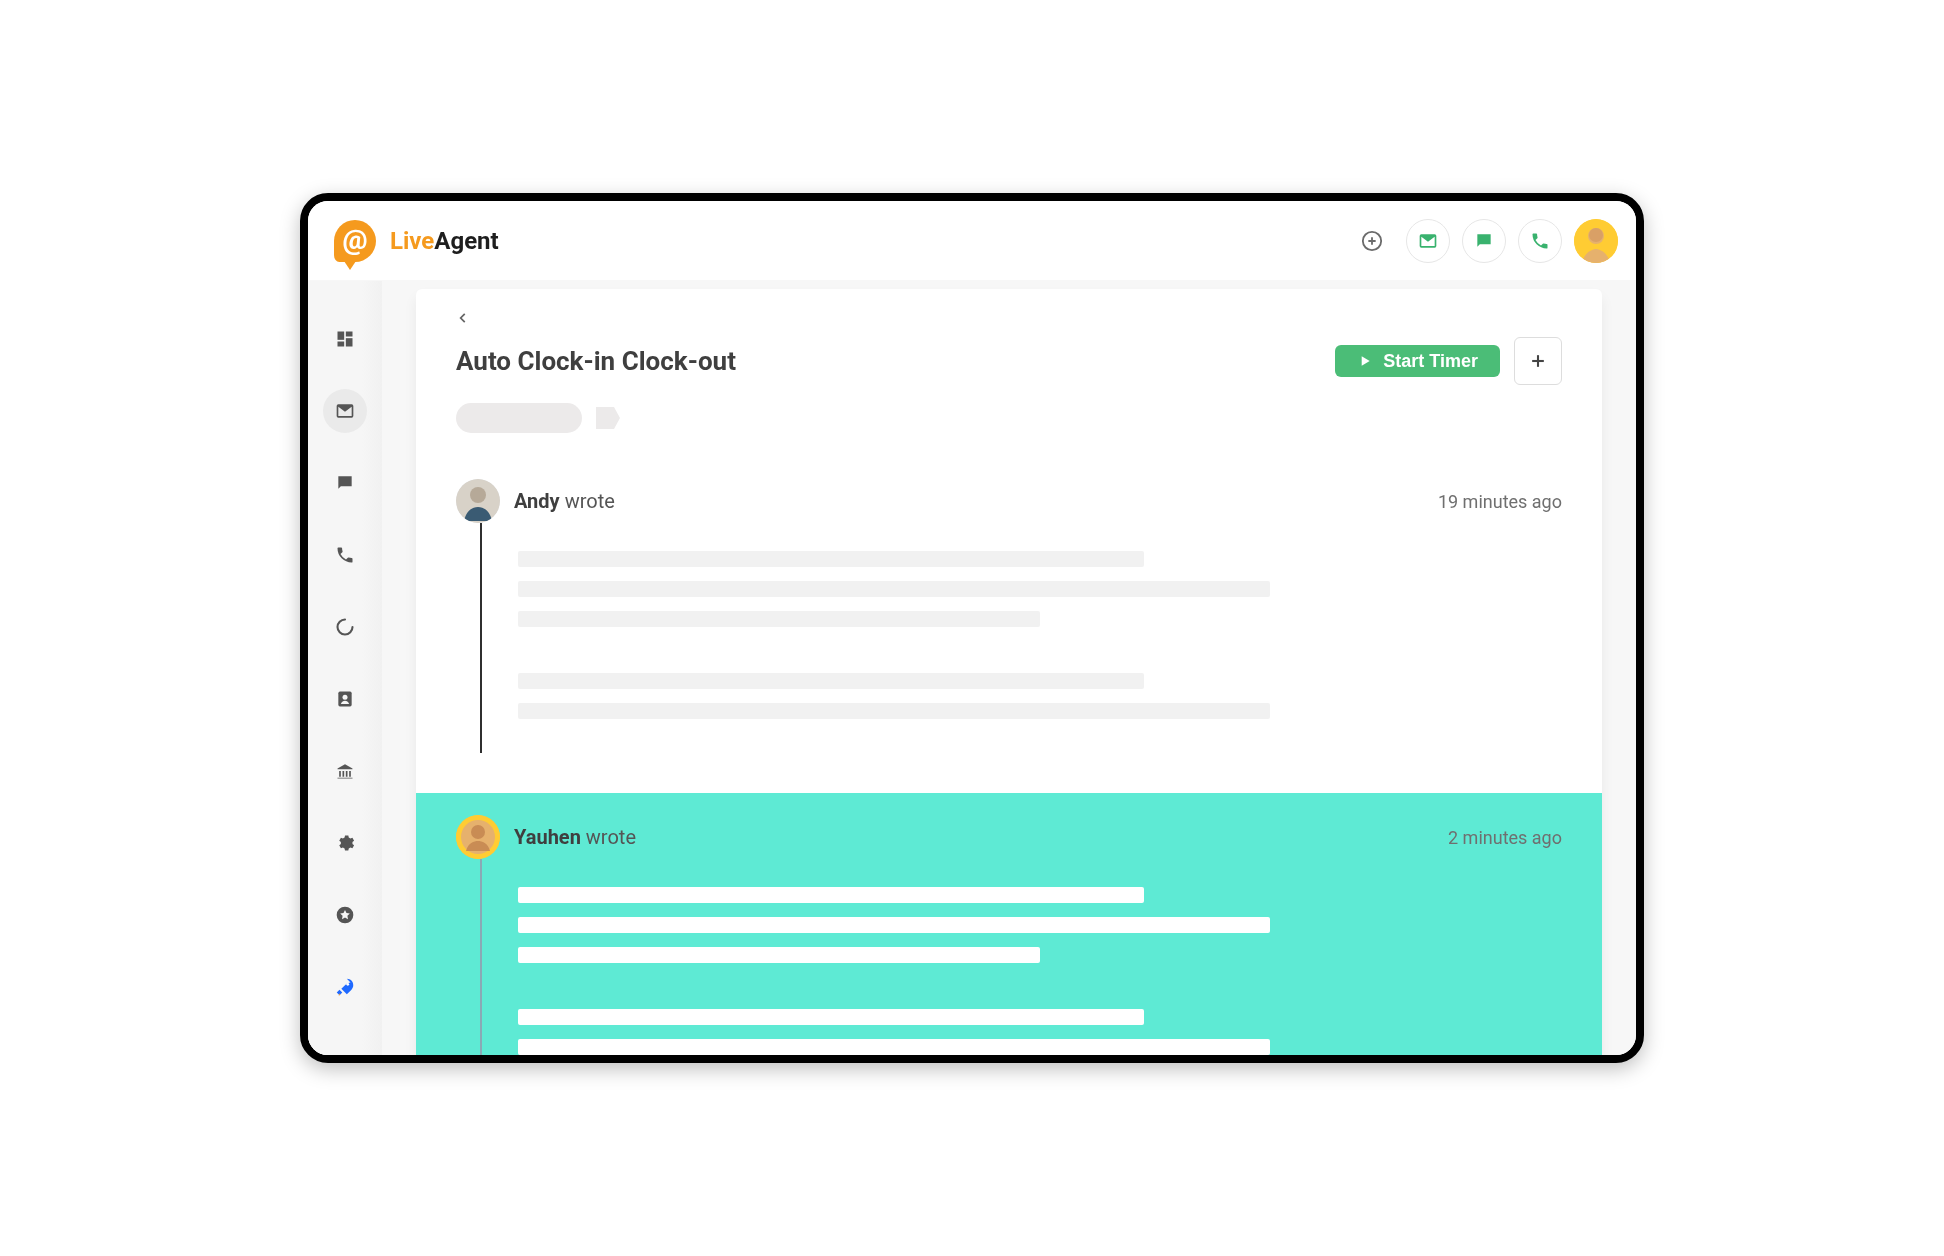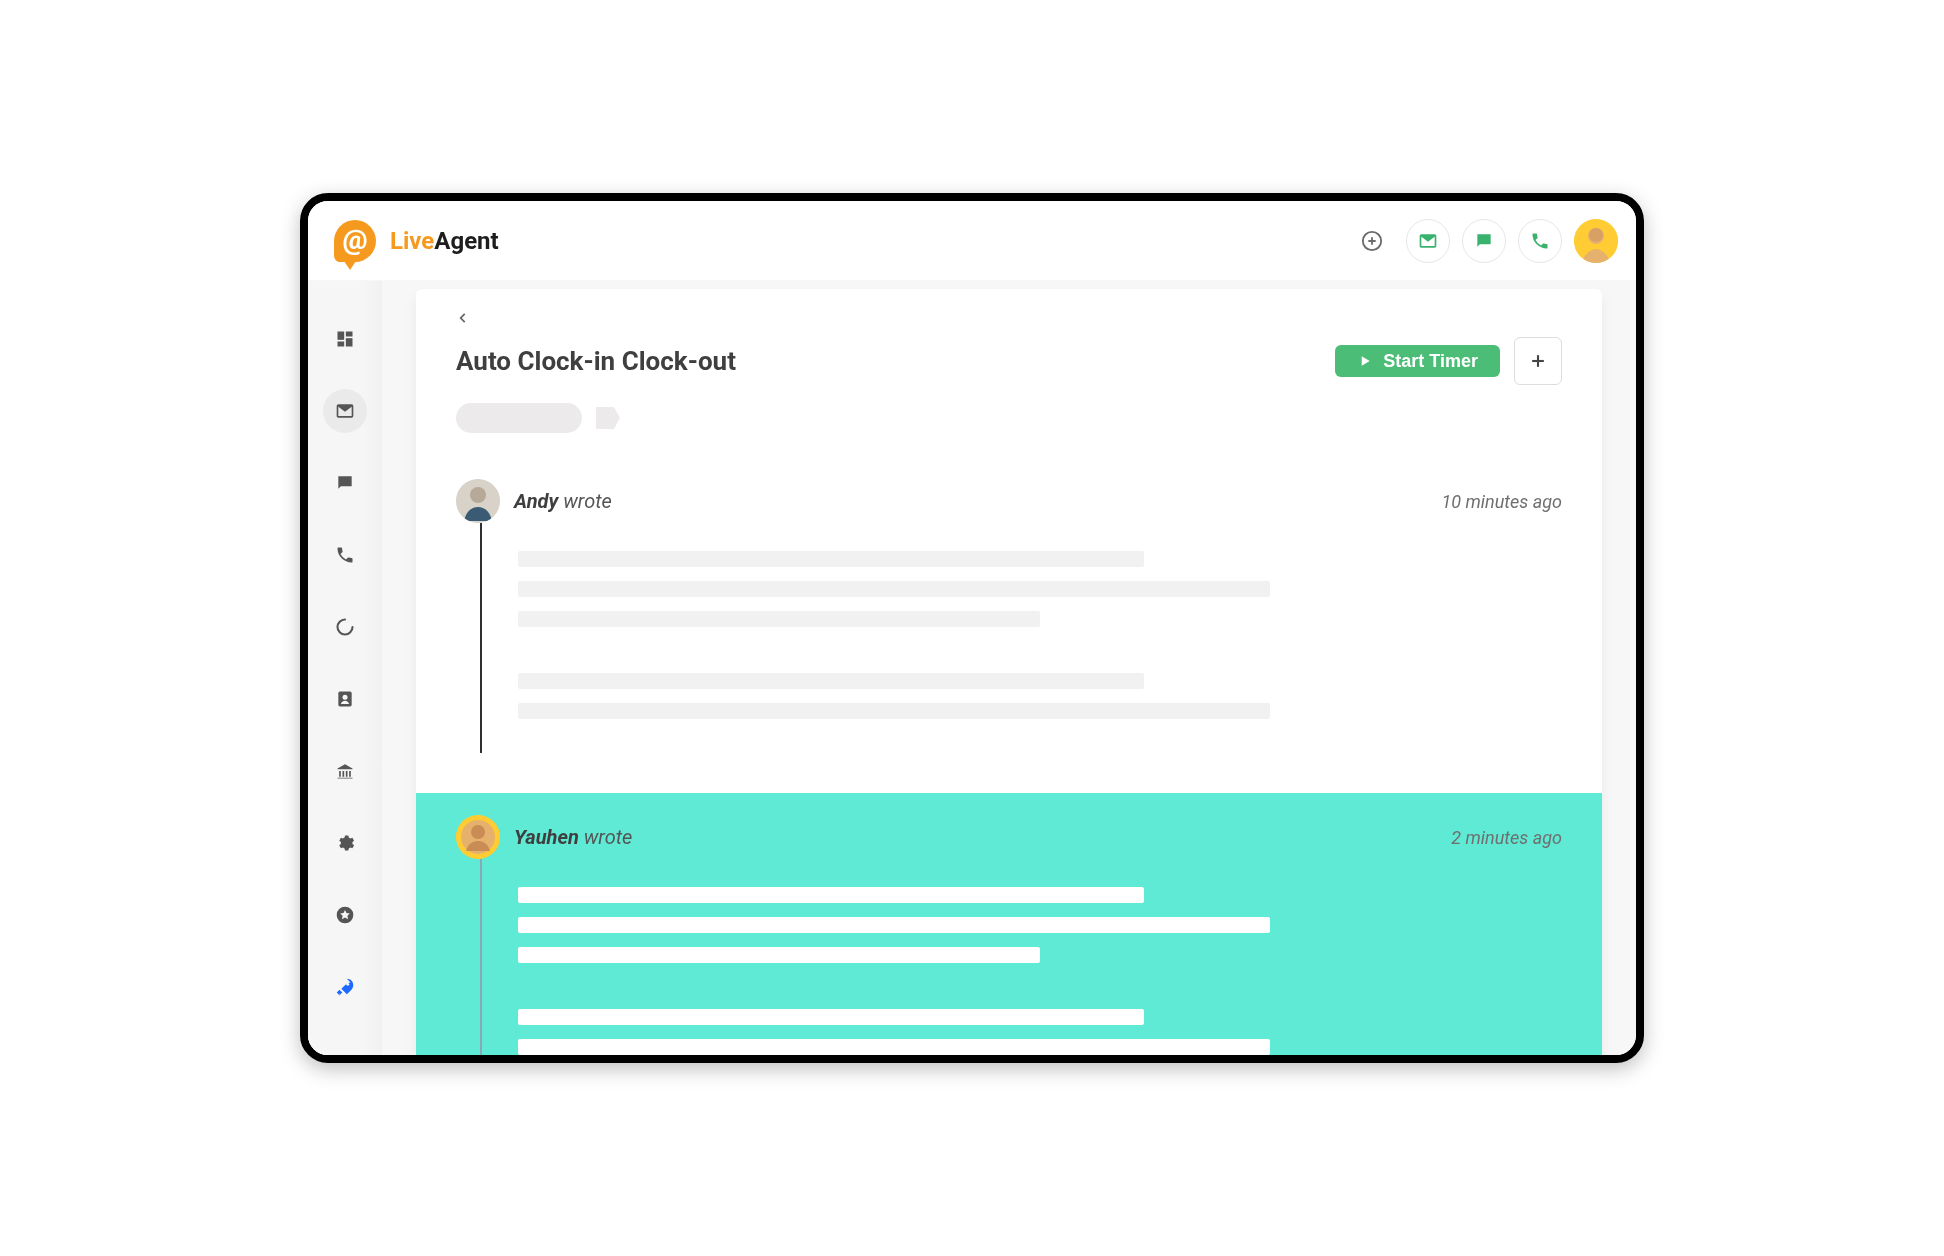--- a/index.html
+++ b/index.html
@@ -175,21 +175,21 @@
   }
 
   
   .messages { }
   .msg {
     padding: 22px 40px 40px 40px;
     position:relative;
   }
   .msg.white { background:#fff; }
   .msg.blue { background:#5eead4; }
-  .msg-head { display:flex;align-items:center;gap:14px;font-style:italic; }
+  .msg-head { display:flex;align-items:center;gap:14px; }
   .msg-avatar {
     width:44px;height:44px;border-radius:50%;overflow:hidden;
     background:#ffcc33;
     display:flex;align-items:center;justify-content:center;
     flex-shrink:0;
   }
   .msg-avatar.bare { background:#ddd; }
   .msg-avatar svg{width:100%;height:100%;}
   .msg-author-line { flex:1; font-size:20px; color:#555; }
   .msg-author-line .name { font-weight:700; color:#3f3f3f; }
@@ -392,21 +392,21 @@
             <div class="msg white">
               <div class="msg-head">
                 <div class="msg-avatar bare">
                   <svg viewBox="0 0 44 44">
                     <circle cx="22" cy="22" r="22" fill="#d8d2c8"></circle>
                     <circle cx="22" cy="16" r="8" fill="#b6a998"></circle>
                     <path d="M8 42c2-10 8-14 14-14s12 4 14 14z" fill="#3a5b73"></path>
                   </svg>
                 </div>
                 <div class="msg-author-line"><span class="name">Andy</span><span> wrote</span></div>
-                <div class="msg-time">10 minutes ago</div>
+                <div class="msg-time">19 minutes ago</div>
               </div>
               <div class="msg-body">
                 <div class="ph-row">
                   <div class="ph" style="width: 60%;"></div>
                 </div>
                 <div class="ph-row">
                   <div class="ph" style="width: 72%;"></div>
                 </div>
                 <div class="ph-row">
                   <div class="ph" style="width: 50%;"></div>

